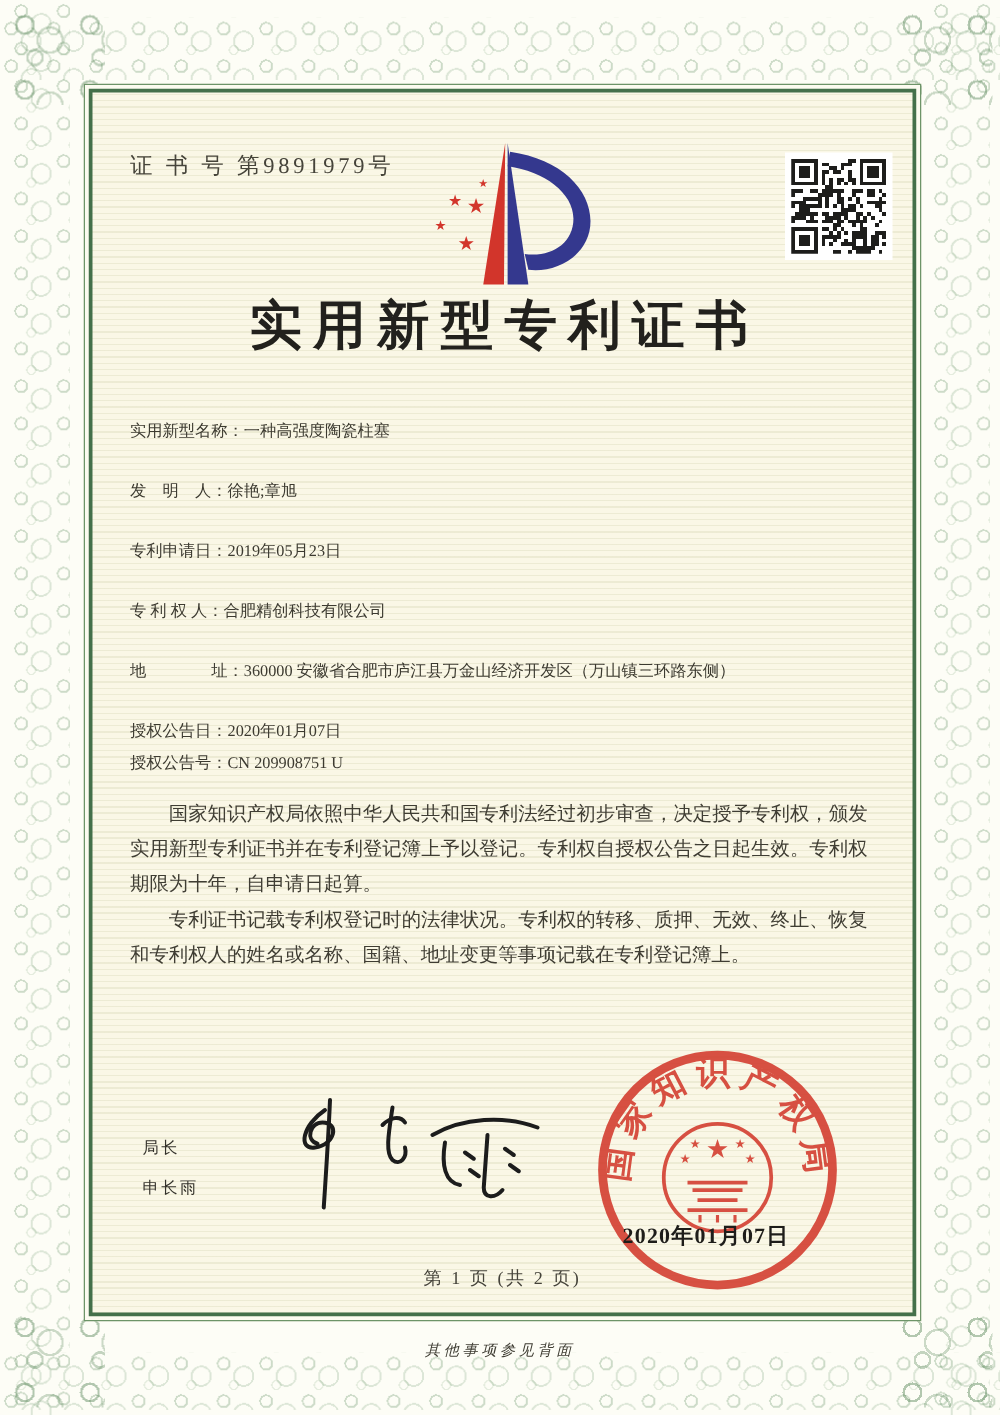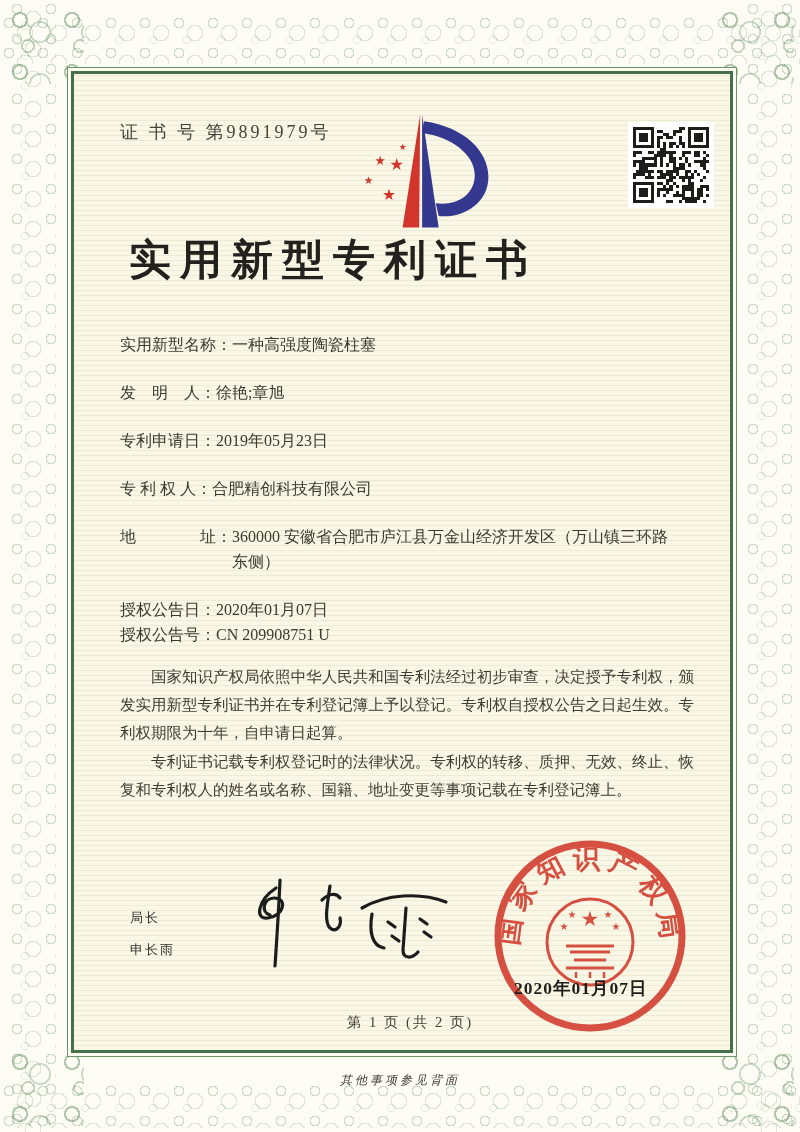--- a/index.html
+++ b/index.html
@@ -35,35 +35,35 @@
 
   
   .sheet {
     position:absolute; left:67px; top:67px; width:670px; height:990px;
     border:1px solid #6d9468;
     box-shadow: inset 0 0 0 3px #fcfbf0, inset 0 0 0 6px #44704a;
     background:
       repeating-linear-gradient(0deg, rgba(168,172,118,.16) 0 1px, rgba(0,0,0,0) 1px 5px),
       #faf7e6;
   }
-  .content { position:absolute; inset:6px; padding:46px 36px 0 30px;margin-left:16px; }
+  .content { position:absolute; inset:6px; padding:46px 36px 0 30px; }
 
   .cert-no { font-size:18px; letter-spacing:3px; color:#46443a; }
 
   .logo { position:absolute; left:258px; top:34px; width:156px; height:128px; }
   .qr   { position:absolute; right:16px; top:48px; width:86px; height:86px; background:#fff; padding:5px; }
   .qr svg { width:100%; height:100%; display:block; }
 
   .title {
-    margin-top:88px; text-align:left;
+    margin-top:88px; text-align:center;
     font-size:42px; font-weight:bold; letter-spacing:9px;
     color:#22211d; text-indent:9px;
   }
 
-  .fields { margin-top:44px; font-size:16px; }
+  .fields { margin-top:44px; font-size:13px; }
   .frow { display:flex; margin-bottom:23px; line-height:25px; }
   .flabel { white-space:pre; color:#3c3a30; }
   .fvalue { color:#3c3a30; }
   .fvalue.wrap { max-width:438px; }
   .grant-row { display:flex; margin-bottom:0;flex-direction:column; }
   .grant-left { width:292px; display:flex; }
   .grant-right { display:flex; }
 
   .paras { margin-top:16px; font-size:15.5px; line-height:1.82; color:#3f3d33; }
   .paras p { text-indent:2em; text-align:justify; }

